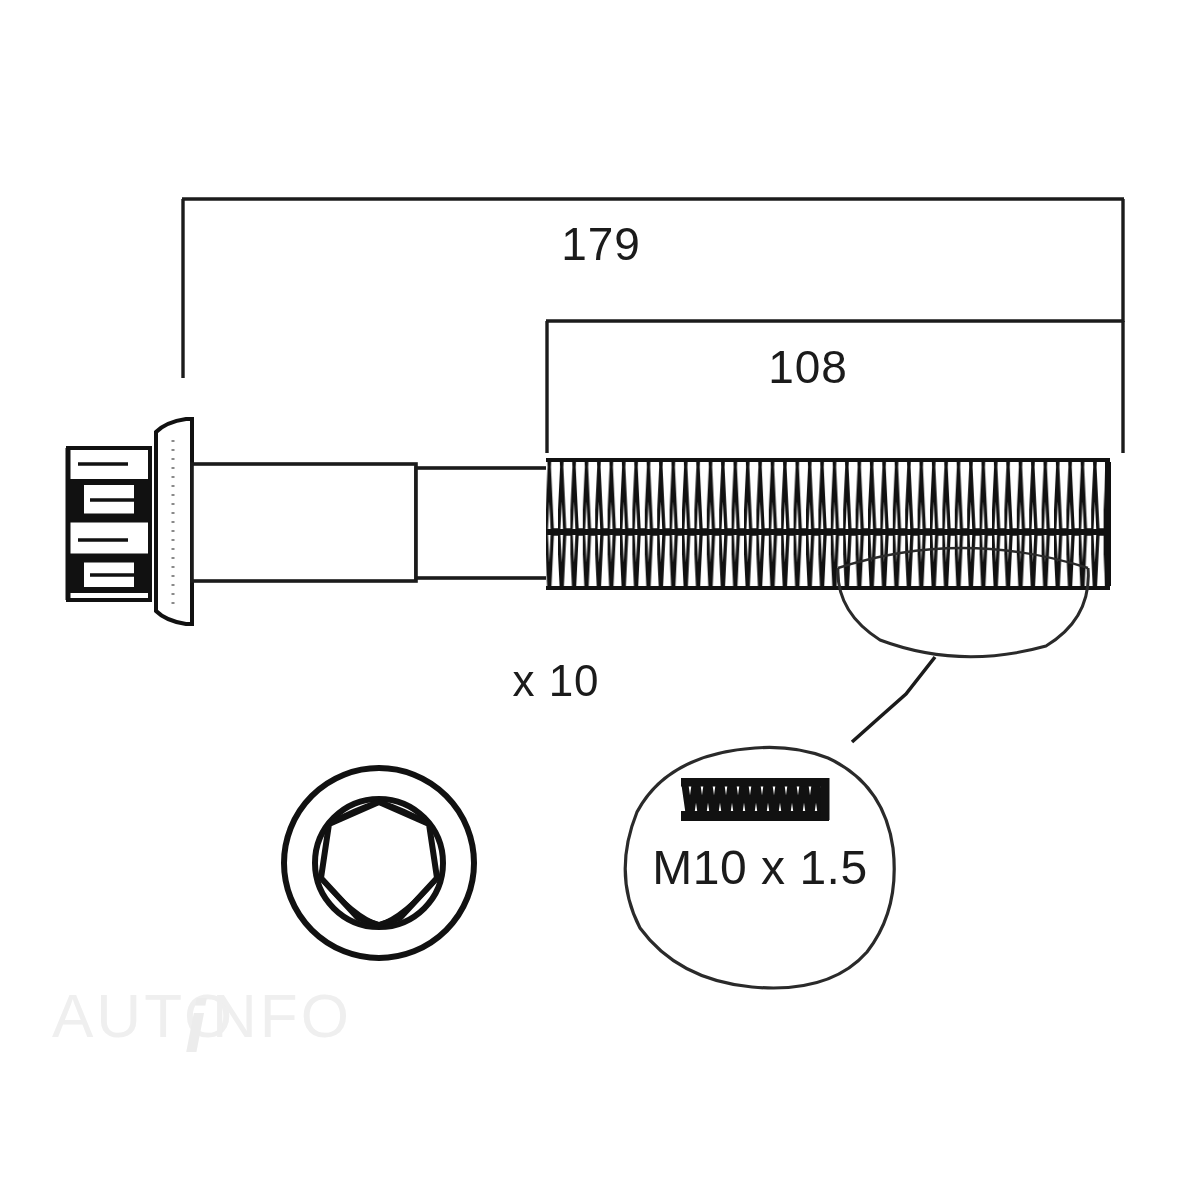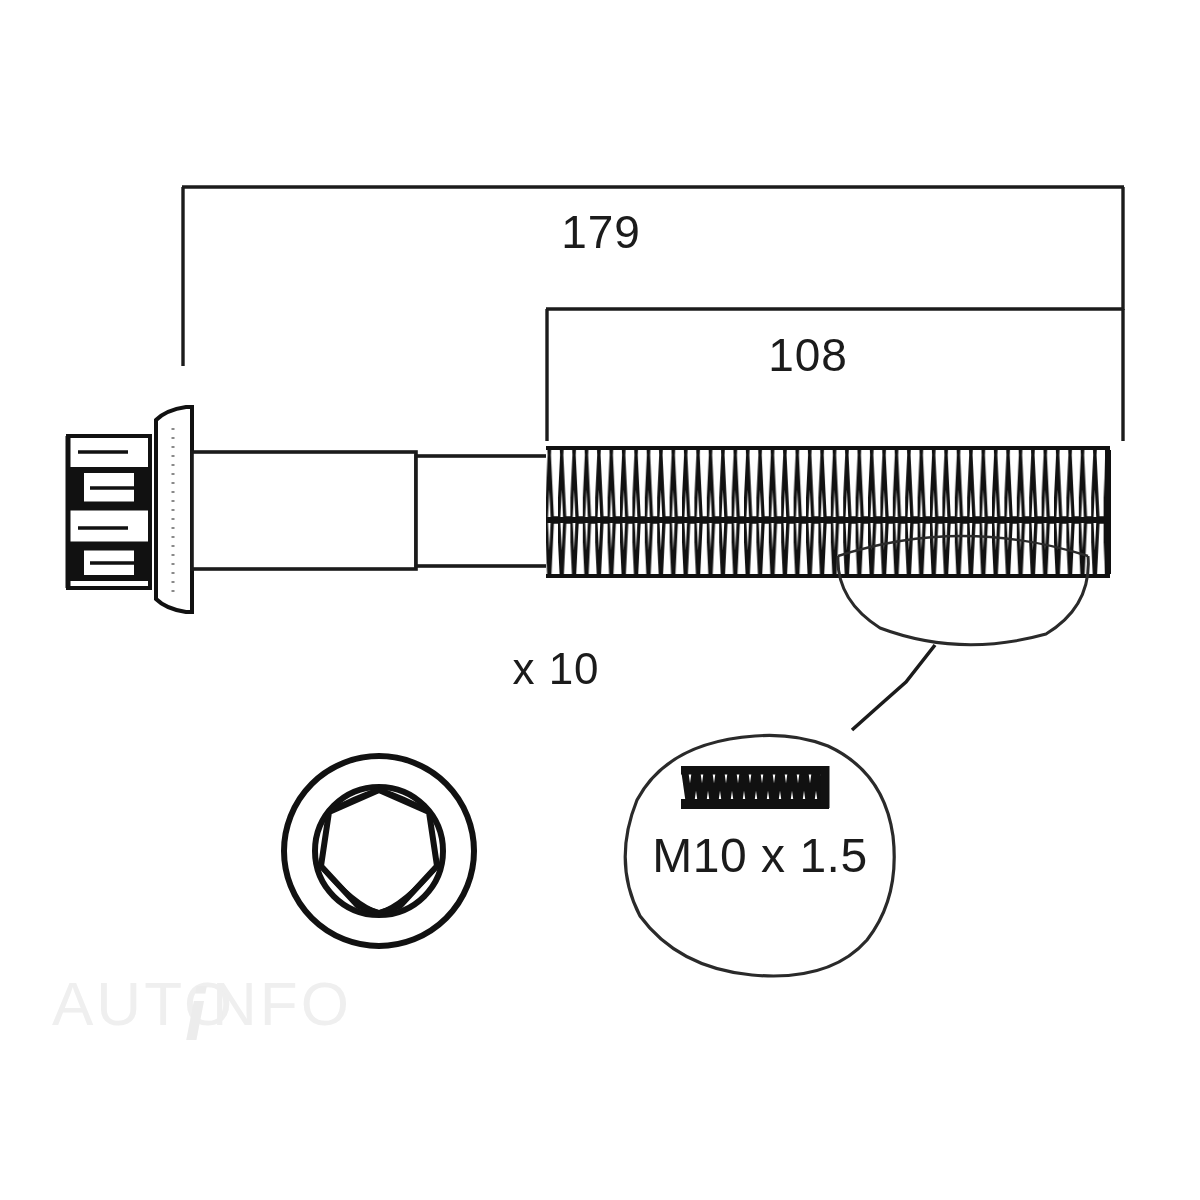--- a/index.html
+++ b/index.html
@@ -10,21 +10,21 @@
   }
   body {
     width: 1200px;
     height: 1200px;
     font-family: "Liberation Sans", sans-serif;
     overflow: hidden;
     position: relative;
   }
   #drawing-root {
     position: absolute;
-    top: 0; left: 0;
+    top: 12px; left: 0;
     width: 1200px;
     height: 1100px;
   }
   svg.sheet {
     display: block;
     width: 1200px;
     height: 1200px;
   }
   text {
     font-family: "Liberation Sans", sans-serif;

